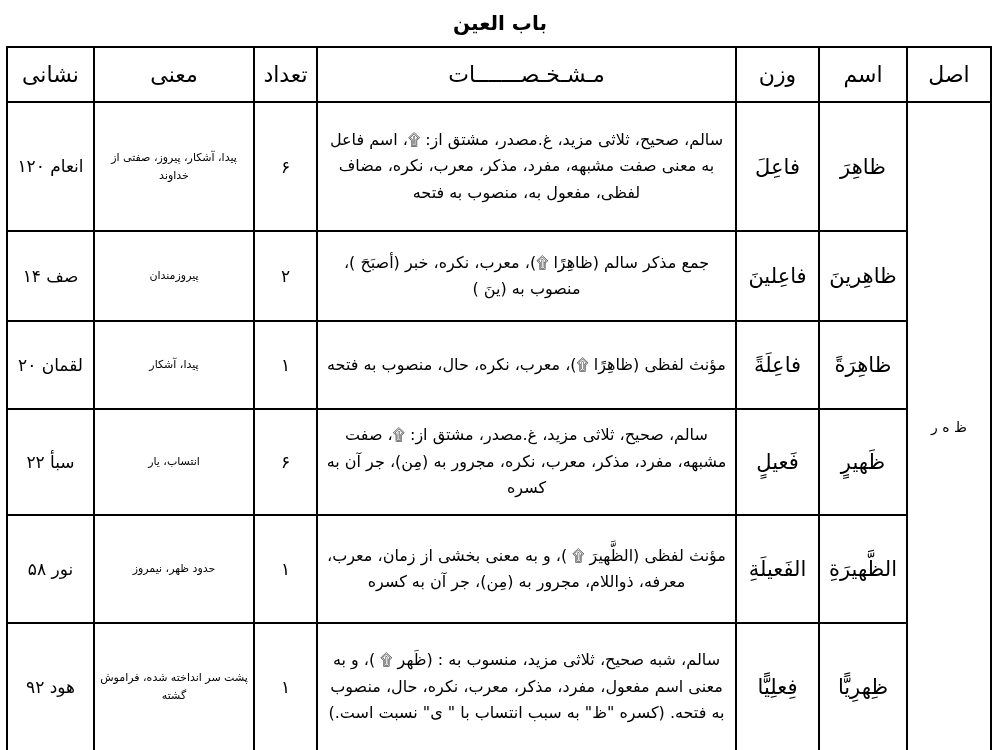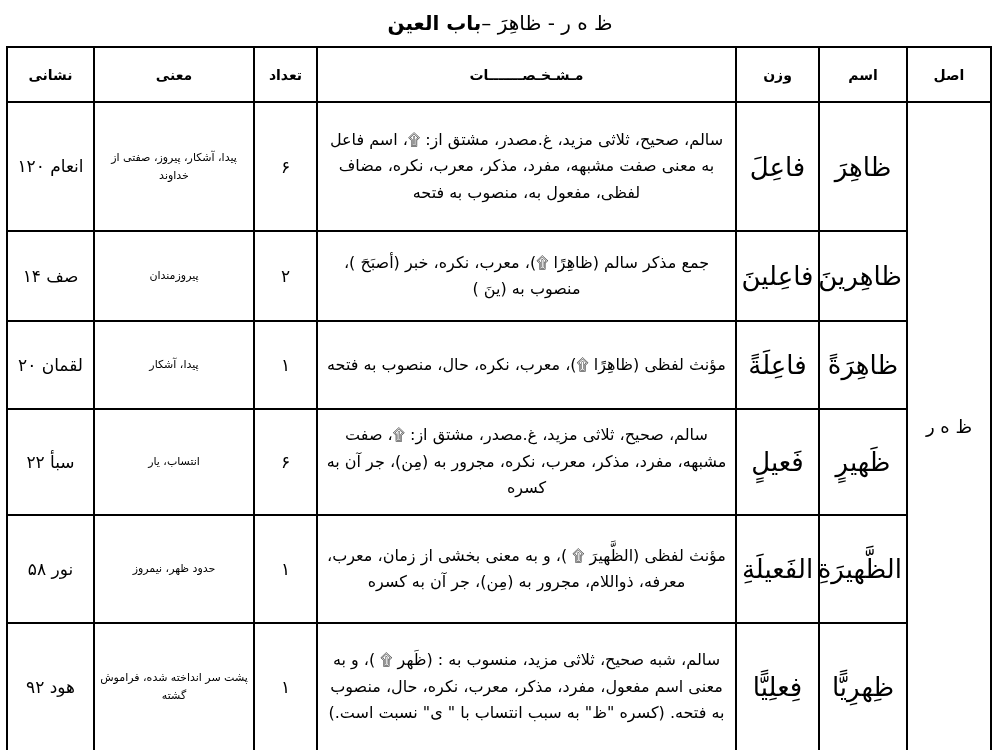--- a/index.html
+++ b/index.html
@@ -34,54 +34,53 @@
     direction: rtl;
   }
   table.main th, table.main td {
     border: 2px solid #000000;
     padding: 2px 4px;
     text-align: center;
     vertical-align: middle;
     overflow: hidden;
   }
   th {
-    font-weight: 700;
-    font-size: 14px;
+    font-weight: 400;
+    font-size: 22px;
     height: 49px;
   }
   td.cell-esm, td.cell-vazn {
-    font-size: 26px;
+    font-size: 21px;
   }
   td.cell-mosh {
     font-size: 16px;
     line-height: 1.65;
     padding: 4px 10px;
   }
   td.cell-tedad { font-size: 17px; }
   td.cell-mani  { font-size: 11px; line-height: 1.6; padding: 4px 8px; }
   td.cell-neshani { font-size: 17px; line-height: 1.7; }
   td.asl-cell {
     vertical-align: top;
     padding-top: 22px;
-    font-size: 18px;
+    font-size: 14px;
   }
   tr.r1 td { height: 123px; }
   tr.r2 td { height: 84px; }
   tr.r3 td { height: 82px; }
   tr.r4 td { height: 100px; margin-left: 44px; }
   tr.r5 td { height: 102px; }
   tr.r6 td { height: 122px; }
 </style>
 </head>
 <body>
 
 <div class="page">
 
   <div class="title">
-    <span>ظ ه ر - ظاهِرَ – </span>
     <span class="bold">باب العين</span>
   </div>
 
   <table class="main">
     <colgroup>
       <col style="width:84px">
       <col style="width:88px">
       <col style="width:83px">
       <col style="width:419px">
       <col style="width:63px">

